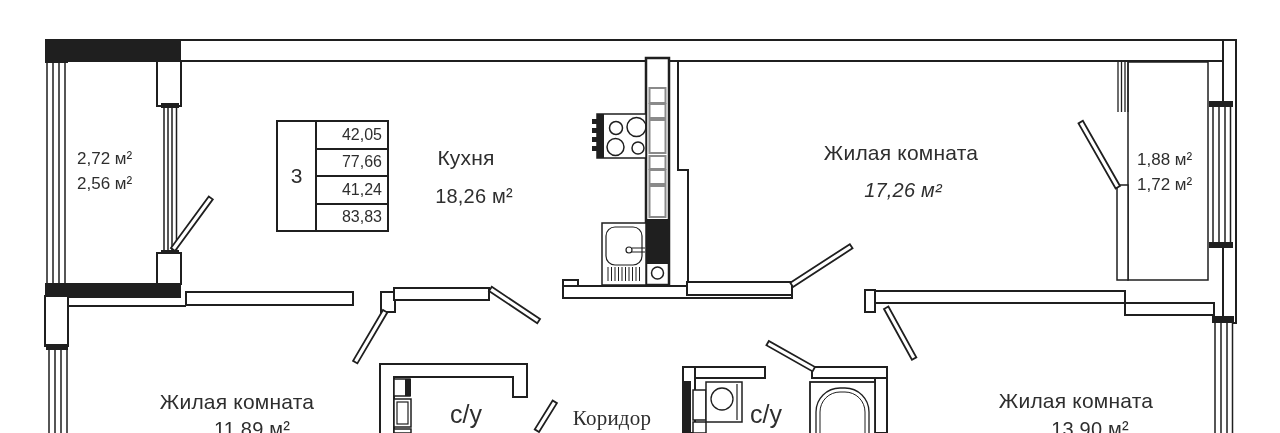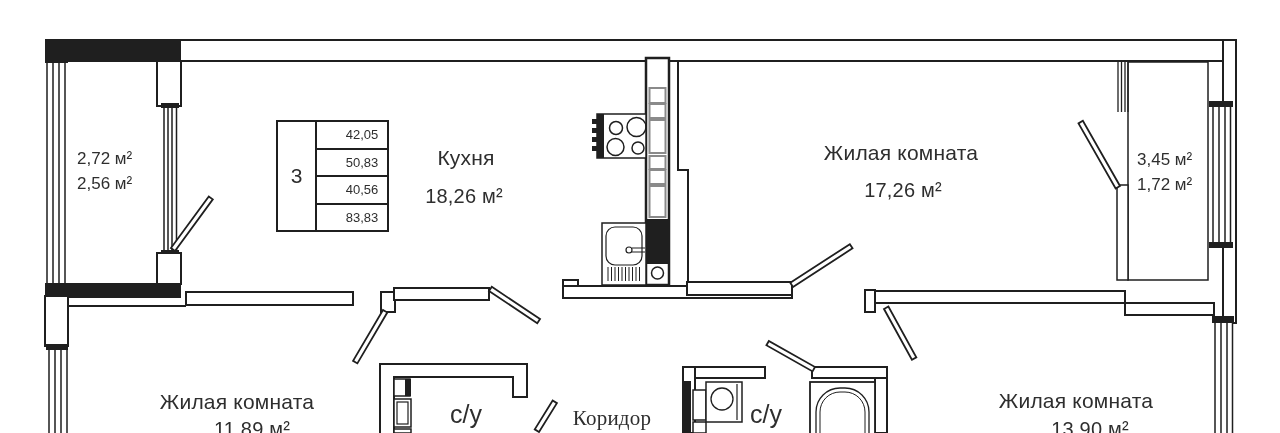--- a/index.html
+++ b/index.html
@@ -12,21 +12,21 @@
   .room-area{font-size:20px;letter-spacing:.2px;}
   .small-area{font-size:17px;line-height:25px;text-align:right;}
   .su{font-size:25px;}
   
   .area-table{position:absolute;left:276px;top:120px;width:113px;height:112px;
       border:2px solid #1f1f1f;display:flex;box-sizing:border-box;background:#fff;}
   .area-table .col-rooms{width:37px;border-right:2px solid #1f1f1f;display:flex;
       align-items:center;justify-content:center;font-size:21px;}
   .area-table .col-vals{flex:1;display:flex;flex-direction:column;}
   .area-table .row{flex:1;display:flex;align-items:center;justify-content:center;
-      font-size:13px;border-bottom:2px solid #1f1f1f;box-sizing:border-box;padding-left:20px;}
+      font-size:16px;border-bottom:2px solid #1f1f1f;box-sizing:border-box;padding-left:20px;}
   .area-table .row:last-child{border-bottom:none;}
 </style>
 </head>
 <body>
 
 <div class="plan">
 
 <svg width="1280" height="433" viewBox="0 0 1280 433">
   <g stroke="#1f1f1f" fill="none">
 
@@ -170,39 +170,39 @@
       <rect x="816" y="388" width="53" height="70" rx="24" stroke-width="1.3"></rect>
       <rect x="820" y="392" width="45" height="66" rx="20" stroke-width="1"></rect>
     </g>
   </g>
 </svg>
 
   <div class="area-table">
     <div class="col-rooms">3</div>
     <div class="col-vals">
       <div class="row">42,05</div>
-      <div class="row">50,83</div>
-      <div class="row">40,56</div>
+      <div class="row">77,66</div>
+      <div class="row">41,24</div>
       <div class="row">83,83</div>
     </div>
   </div>
 
   <div class="lbl small-area" style="left:77px;top:146px;">
     <div>2,72 м²</div>
     <div>2,56 м²</div>
   </div>
 
   <div class="lbl ctr room-name" style="left:466px;top:146px;">Кухня</div>
-  <div class="lbl ctr room-area" style="left:464px;top:185px;">18,26 м²</div>
+  <div class="lbl ctr room-area" style="left:474px;top:185px;">18,26 м²</div>
 
   <div class="lbl ctr room-name" style="left:901px;top:141px;">Жилая комната</div>
-  <div class="lbl ctr room-area" style="left:903px;top:179px;">17,26 м²</div>
+  <div class="lbl ctr room-area" style="left:903px;top:179px;font-style:italic;">17,26 м²</div>
 
   <div class="lbl small-area" style="left:1137px;top:147px;">
-    <div>3,45 м²</div>
+    <div>1,88 м²</div>
     <div>1,72 м²</div>
   </div>
 
   <div class="lbl ctr room-name" style="left:237px;top:390px;">Жилая комната</div>
   <div class="lbl ctr room-area" style="left:252px;top:418px;">11,89 м²</div>
 
   <div class="lbl ctr su" style="left:466px;top:400px;">с/у</div>
 
   <div class="lbl ctr room-name" style="left:612px;top:406px;font-family:Liberation Serif, serif;">Коридор</div>
 

